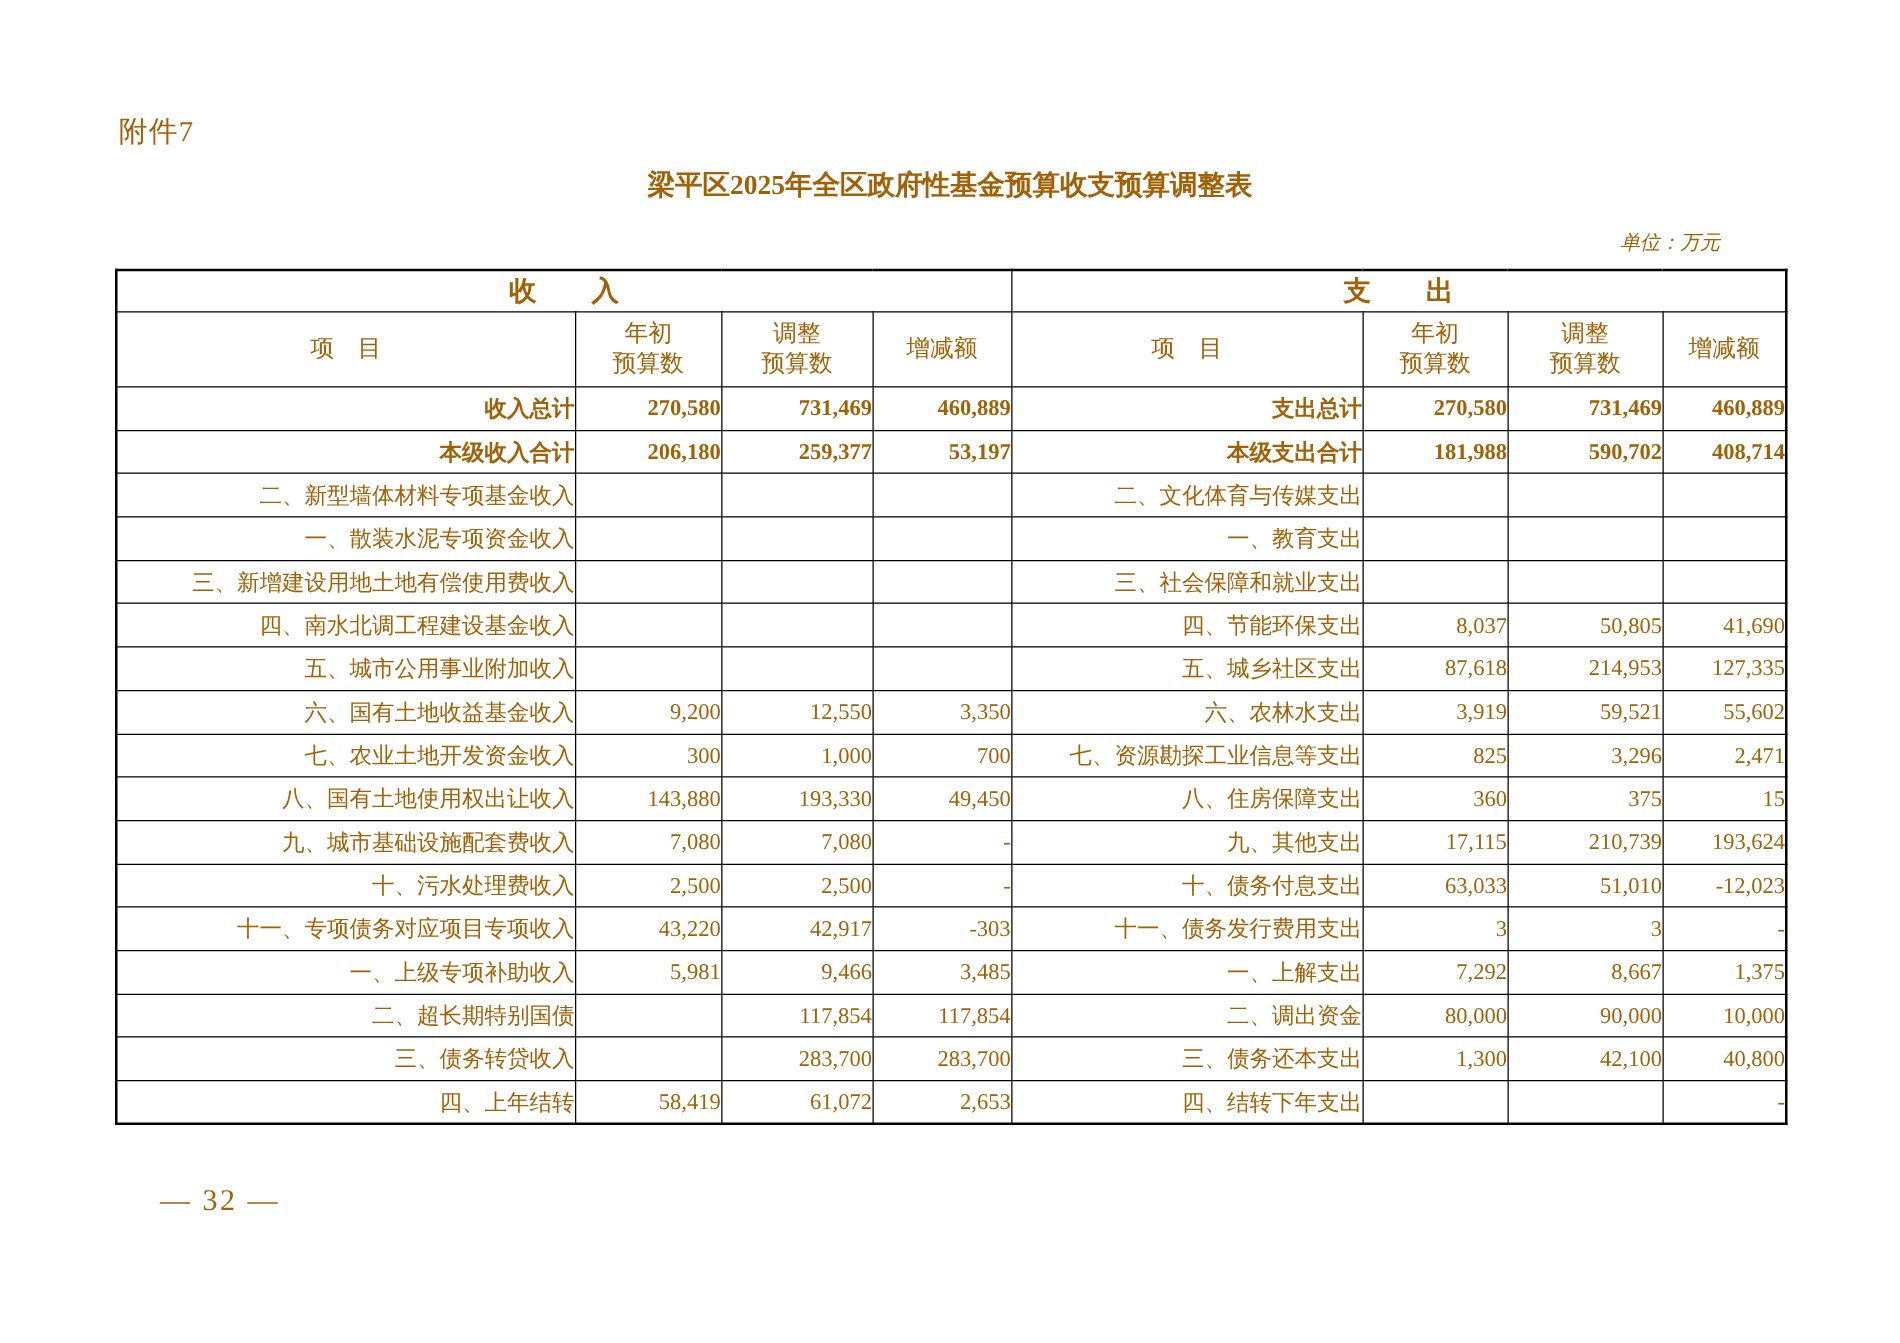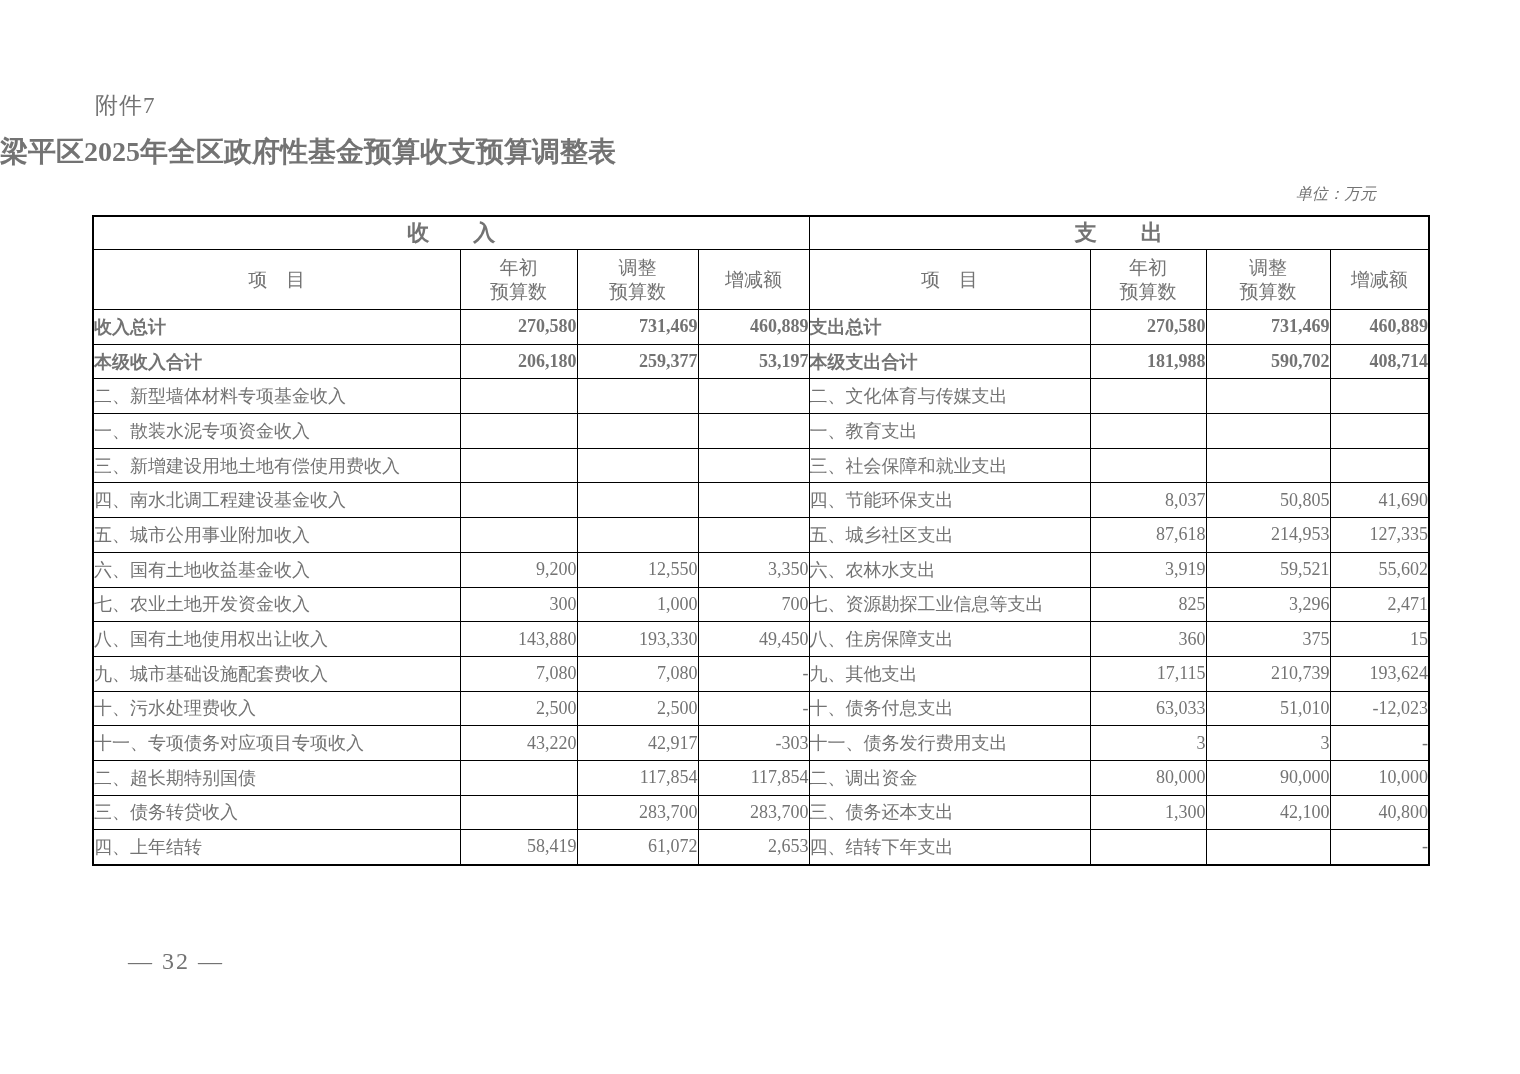--- a/index.html
+++ b/index.html
@@ -5,38 +5,39 @@
   html, body {
     margin: 0;
     padding: 0;
     background: #ffffff;
   }
   .page {
     position: relative;
     width: 1520px;
     height: 1074px;
     background: #ffffff;
-    color: #737373;
+    color: #a16207;
     font-family: "Liberation Serif", serif;
     overflow: hidden;
   }
   .attachment {
     position: absolute;
     left: 95px;
     top: 90px;
     font-size: 23px;
     letter-spacing: 1px;
   }
   .doc-title {
     position: absolute;
     left: 0;
     right: 0;
     top: 133px;
     margin: 0;
-    font-size: 28px;
+    text-align: center;
+    font-size: 22px;
     font-weight: bold;
     font-family: "Liberation Serif", serif;
   }
   .unit {
     position: absolute;
     right: 144px;
     top: 184px;
     font-size: 16px;
     font-style: italic;
   }
@@ -67,21 +68,21 @@
     height: 59px;
     font-size: 19px;
     font-weight: normal;
     font-family: "Liberation Sans", sans-serif;
     text-align: center;
     vertical-align: middle;
     line-height: 1.25;
   }
   tbody tr { height: 34.7px; }
   td.label {
-    text-align: left;
+    text-align: right;
     padding-left: 8px;
     font-size: 18px;
     font-family: "Liberation Serif", serif;
     vertical-align: middle;
   }
   td.num {
     text-align: right;
     padding-right: 10px;
     font-size: 18px;
     font-family: "Liberation Serif", serif;
@@ -260,20 +261,30 @@
           <td class="label">十一、专项债务对应项目专项收入</td>
           <td class="num">43,220</td>
           <td class="num">42,917</td>
           <td class="num">-303</td>
           <td class="label">十一、债务发行费用支出</td>
           <td class="num">3</td>
           <td class="num">3</td>
           <td class="num">-</td>
         </tr>
         <tr>
+          <td class="label">一、上级专项补助收入</td>
+          <td class="num">5,981</td>
+          <td class="num">9,466</td>
+          <td class="num">3,485</td>
+          <td class="label">一、上解支出</td>
+          <td class="num">7,292</td>
+          <td class="num">8,667</td>
+          <td class="num">1,375</td>
+        </tr>
+        <tr>
           <td class="label">二、超长期特别国债</td>
           <td class="num"></td>
           <td class="num">117,854</td>
           <td class="num">117,854</td>
           <td class="label">二、调出资金</td>
           <td class="num">80,000</td>
           <td class="num">90,000</td>
           <td class="num">10,000</td>
         </tr>
         <tr>

